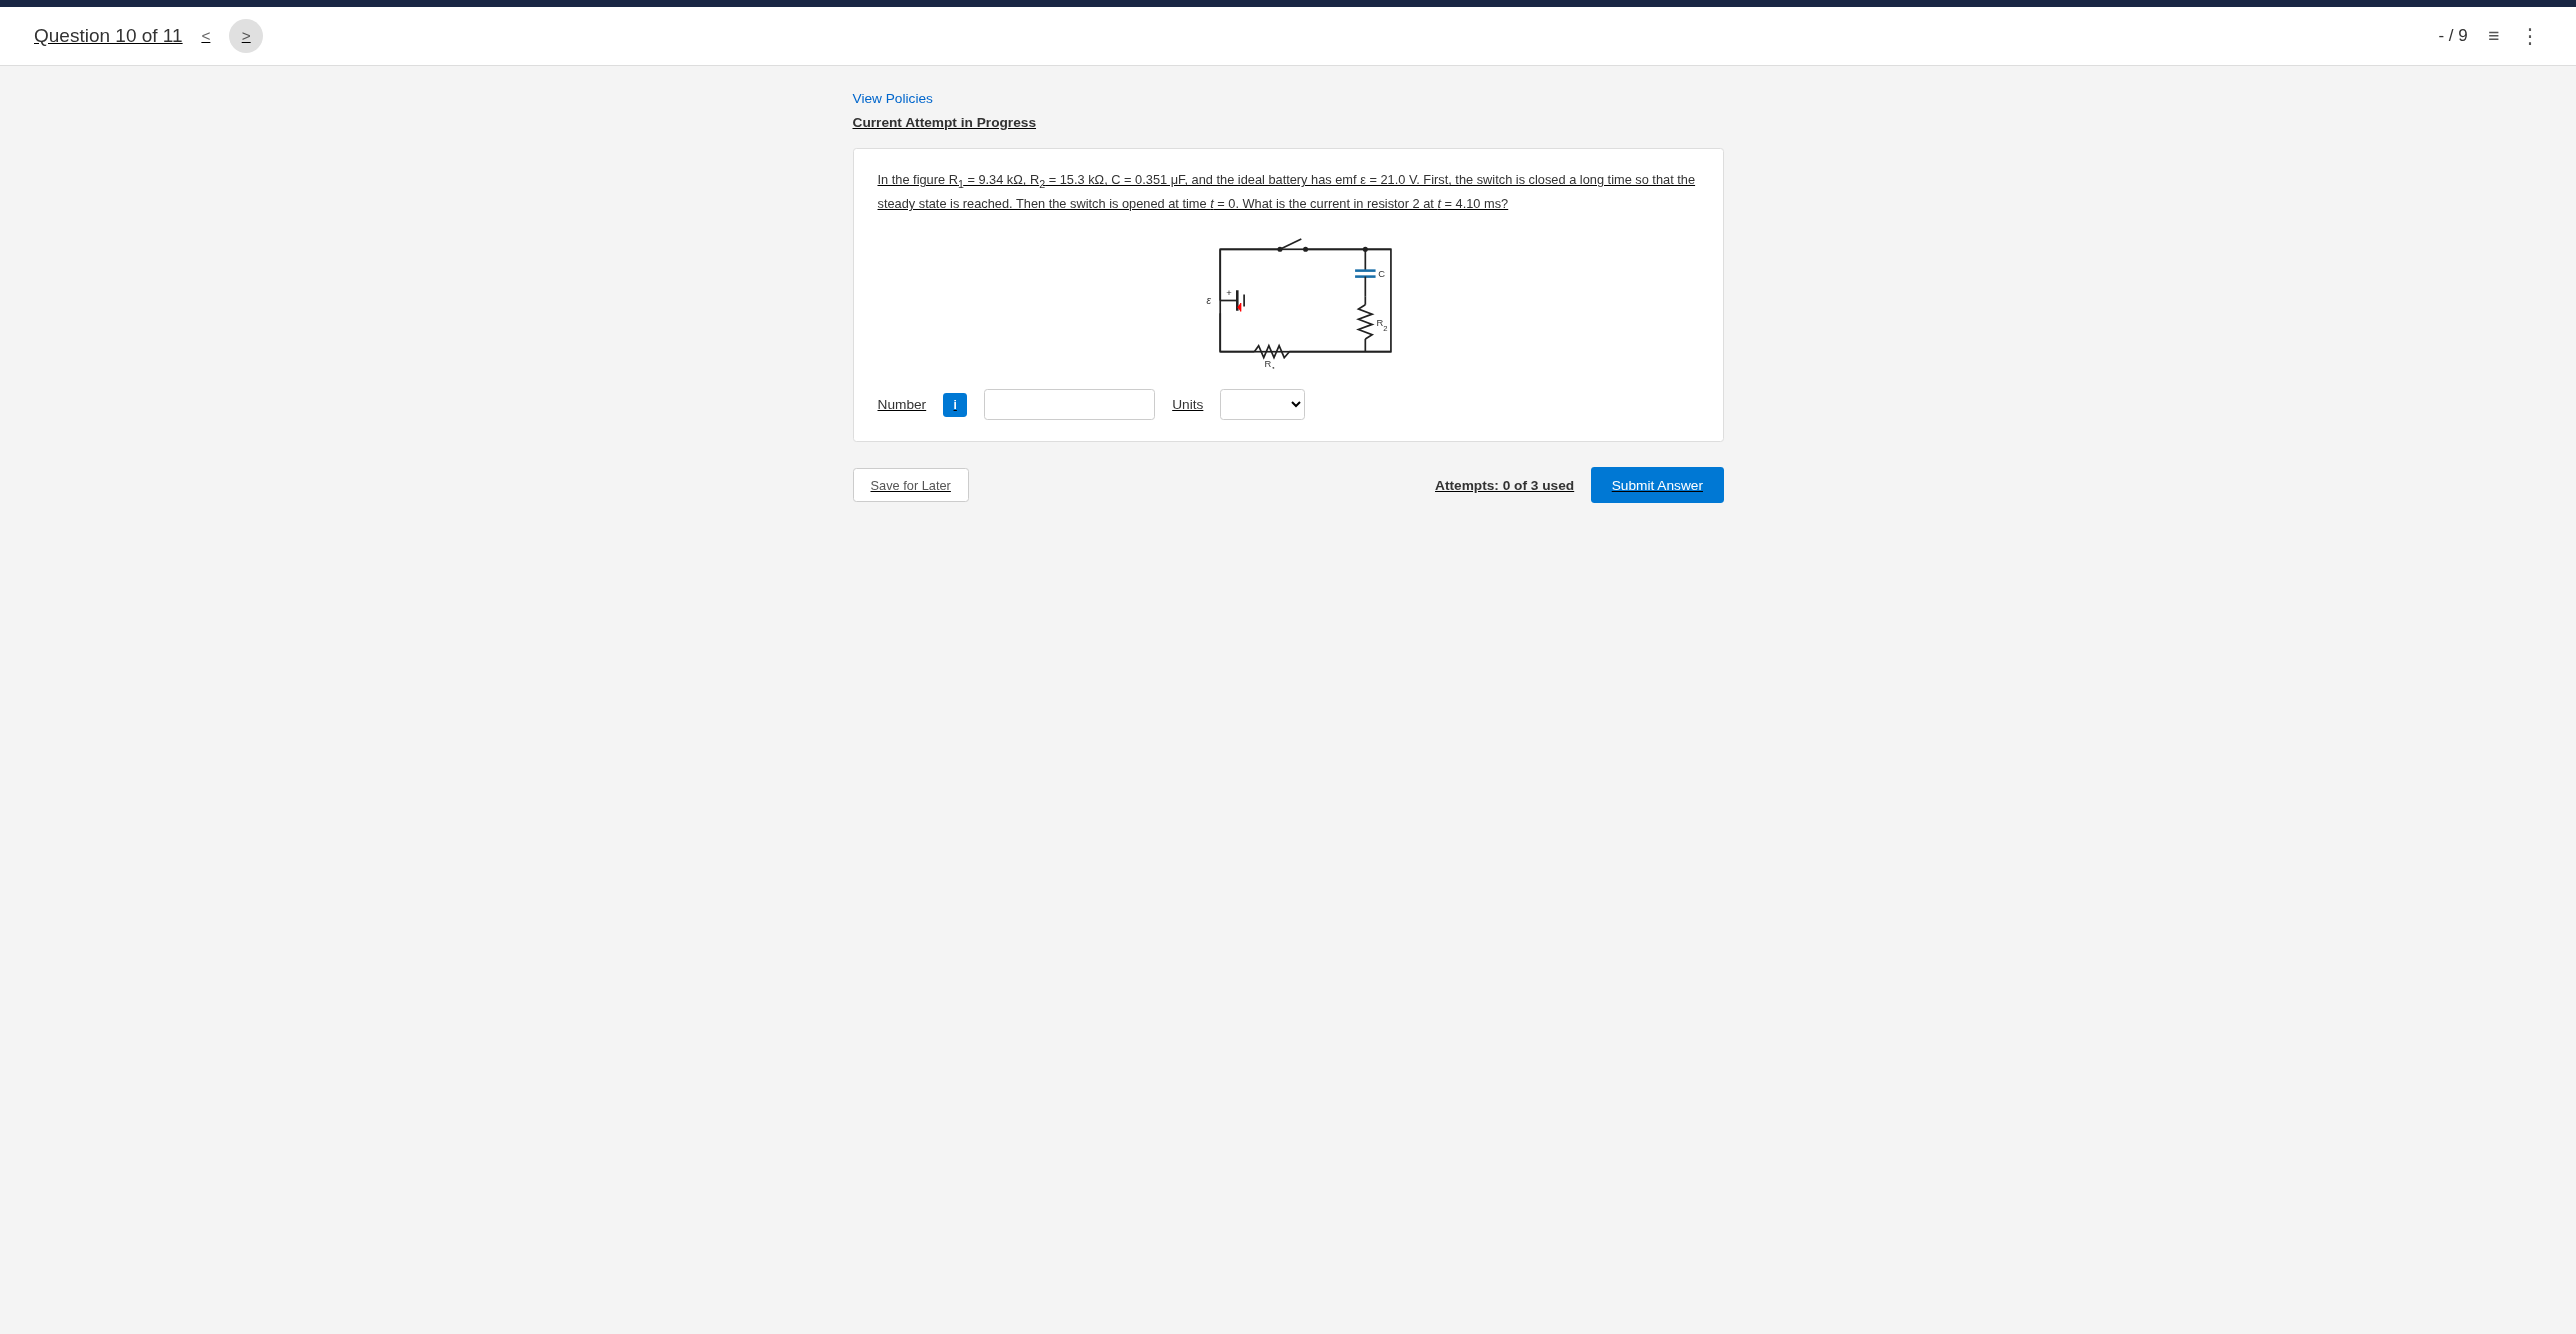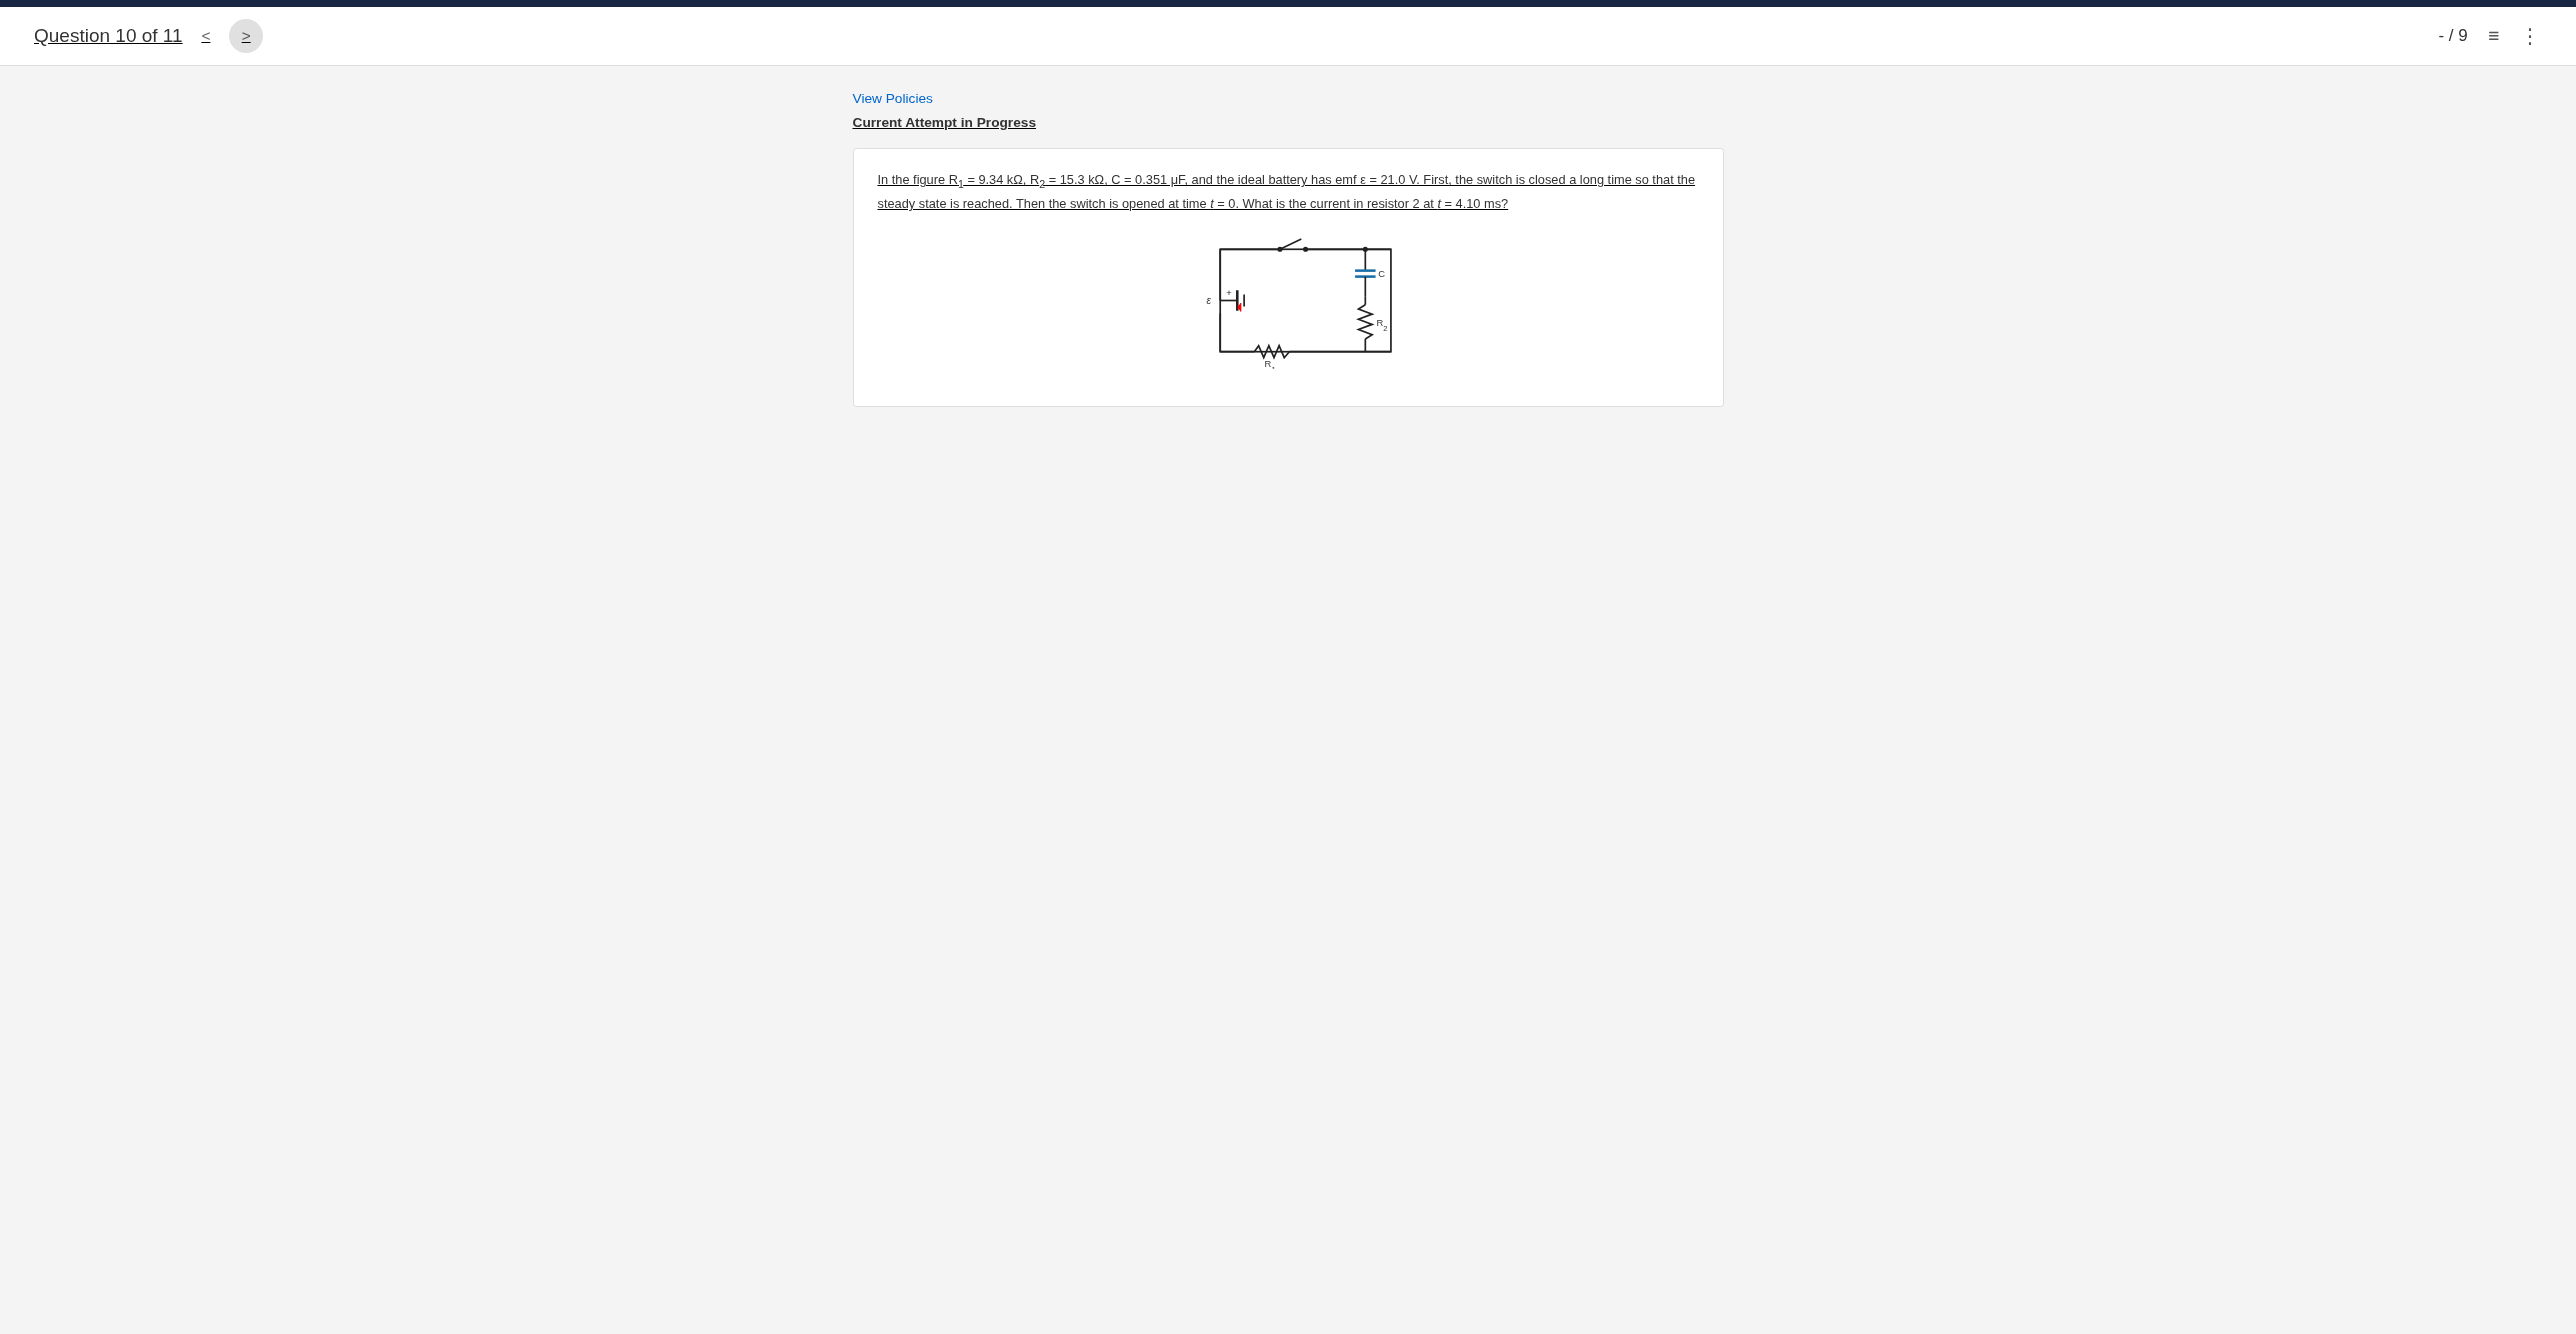--- a/index.html
+++ b/index.html
@@ -281,17 +281,36 @@
 
         <text x="243" y="110" font-size="11" fill="#333">R<tspan baseline-shift="sub" font-size="9">2</tspan></text>
 
         <line x1="60" y1="20" x2="60" y2="80" stroke="#222" stroke-width="2"></line>
         <line x1="60" y1="95" x2="60" y2="140" stroke="#222" stroke-width="2"></line>
 
         <circle cx="230" cy="20" r="3" fill="#222"></circle>
       </svg>
     </div>
 
+    <div class="answer-row">
+      <span class="number-label">Number</span>
+      <button class="info-btn">i</button>
+      <input class="number-input" type="text" placeholder="" style="">
+      <span class="units-label">Units</span>
+      <select class="units-select">
+        <option value=""></option>
+        <option value="A">A</option>
+        <option value="mA">mA</option>
+        <option value="uA">μA</option>
+      </select>
+    </div>
   </div>
 
 
+  <div class="footer-row">
+    <button class="save-later-btn">Save for Later</button>
+    <div class="footer-right">
+      <span class="attempts-text">Attempts: 0 of 3 used</span>
+      <button class="submit-btn">Submit Answer</button>
+    </div>
+  </div>
 </div>
 
 
 </body></html>

